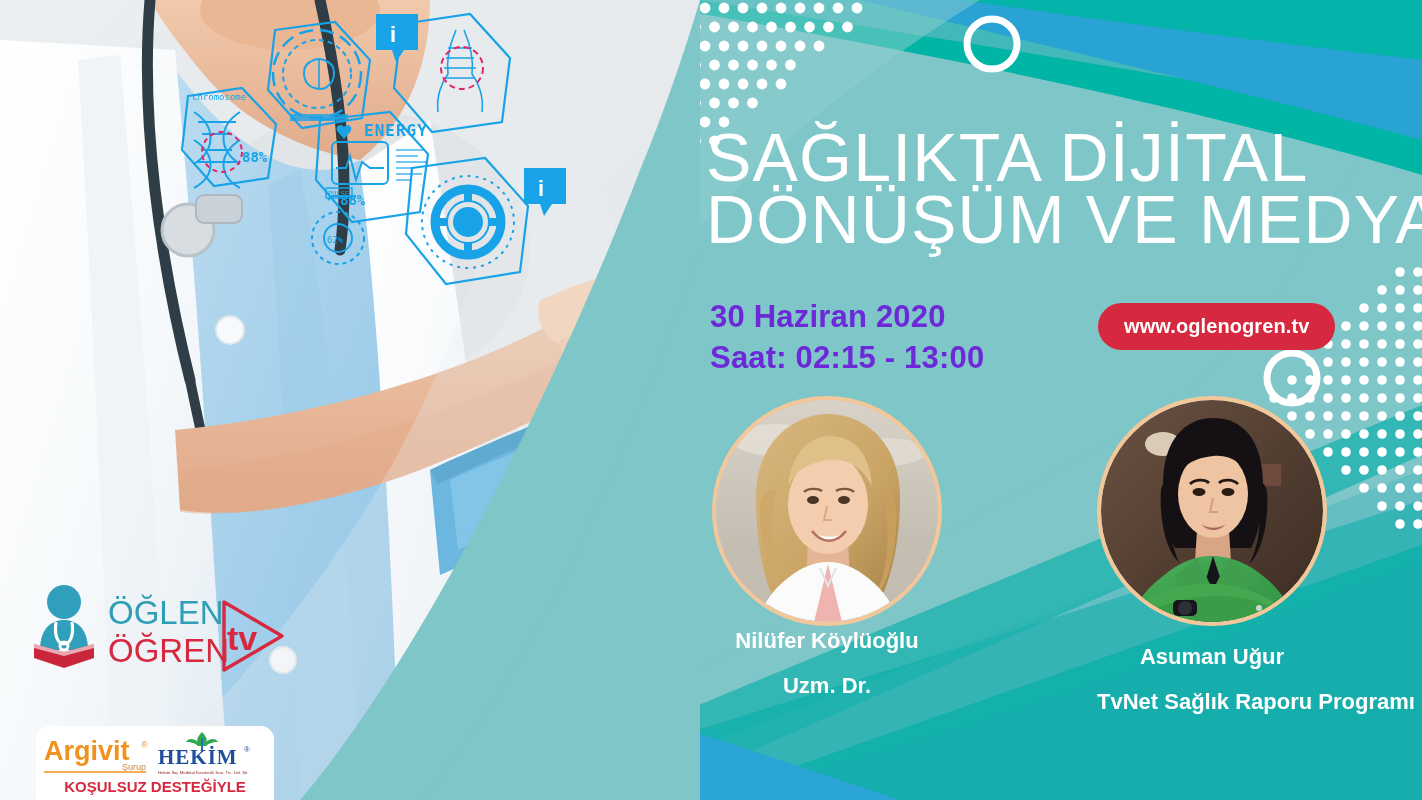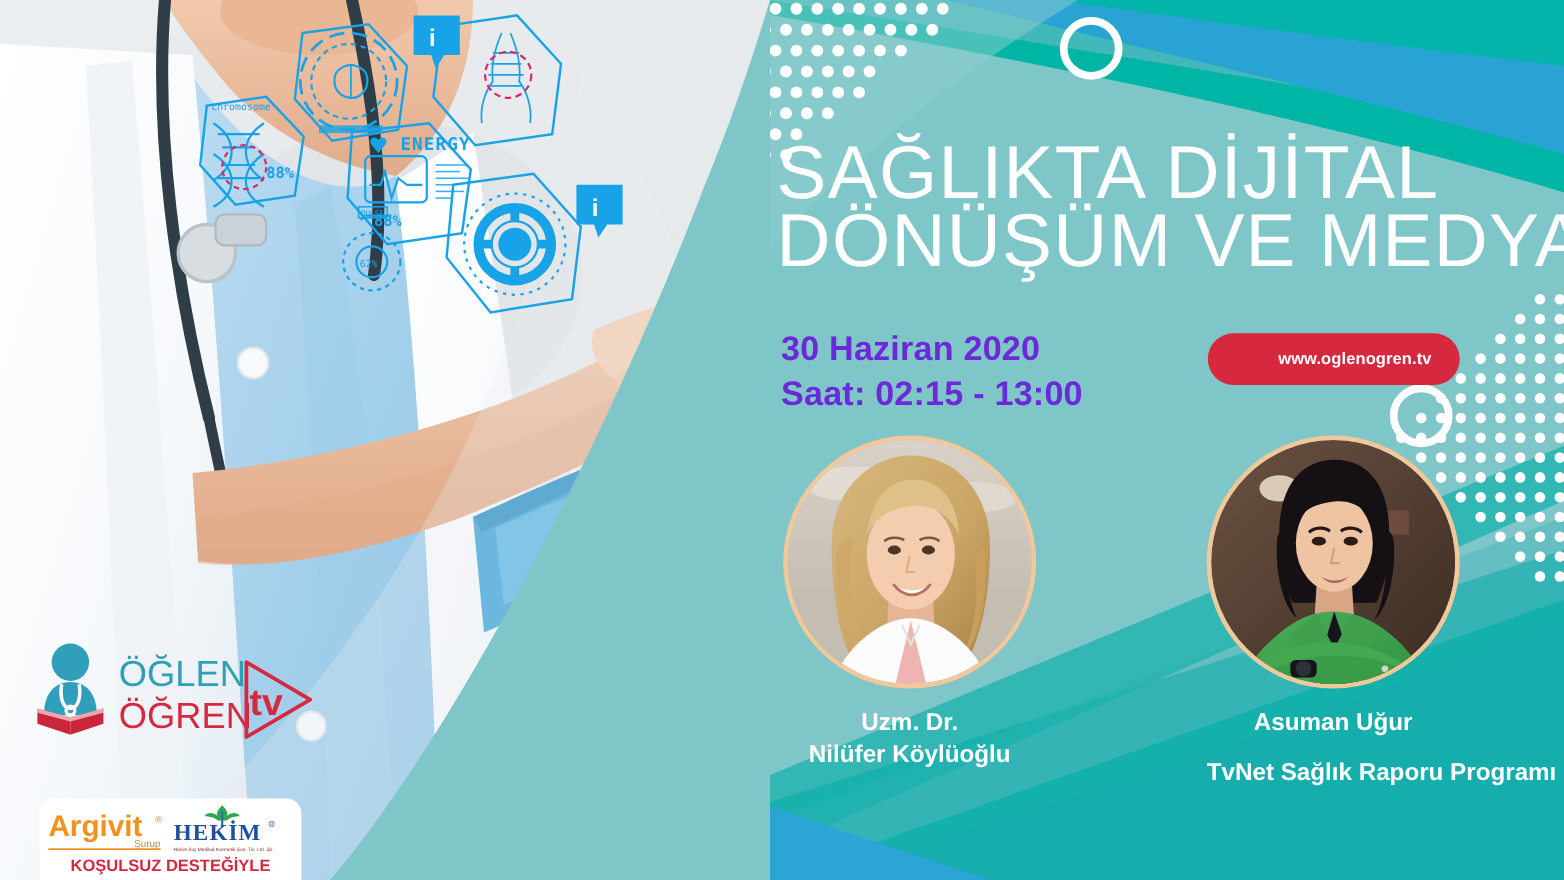--- a/index.html
+++ b/index.html
@@ -18,21 +18,21 @@
   .hud{position:absolute;left:180px;top:0px;width:400px;height:310px;}
 
   
   .title-block{position:absolute;left:706px;top:126px;width:680px;}
   .title-line{color:#ffffff;font-size:68px;line-height:62px;font-weight:300;letter-spacing:1.2px;white-space:nowrap;font-family:"Liberation Sans","DejaVu Sans",sans-serif;}
 
   .date-block{position:absolute;left:710px;top:296px;}
   .date-line{color:#6d28d9;font-size:31px;line-height:41px;font-weight:bold;letter-spacing:.2px;white-space:nowrap;}
 
   .url-pill{position:absolute;left:1098px;top:303px;height:47px;padding:0 26px;background:#d6293f;border-radius:24px;display:flex;align-items:center;justify-content:center;}
-  .url-pill span{color:#ffffff;font-size:15px;font-weight:bold;letter-spacing:.1px;white-space:nowrap;margin-left:38px;}
+  .url-pill span{color:#ffffff;font-size:20px;font-weight:bold;letter-spacing:.1px;white-space:nowrap;}
 
   
   .speaker{position:absolute;width:230px;text-align:center;}
   .sp1{left:712px;top:396px;}
   .sp2{left:1097px;top:396px;}
   .avatar{width:230px;height:230px;border-radius:50%;border:4px solid #f2c89a;box-sizing:border-box;overflow:hidden;position:relative;background:#cfc6bd;}
   .avatar svg{position:absolute;left:0;top:0;width:222px;height:222px;}
   .sp-name{margin-top:16px;color:#ffffff;font-size:22px;font-weight:bold;line-height:29px;white-space:nowrap;}
 
   
@@ -462,22 +462,22 @@
           <path d="M111,106 L108,120 L116,120" stroke="#dbab88" stroke-width="2" fill="none"></path>
           <path d="M98,133 C106,142 120,142 128,133 C120,138 106,138 98,133 Z" fill="#ffffff"></path>
           <path d="M96,131 C106,144 120,144 130,131" stroke="#b9705f" stroke-width="2.6" fill="none"></path>
 
           <path d="M72,178 C84,168 98,162 112,162 C126,162 140,168 152,178 C168,190 178,206 182,222 L42,222 C46,206 56,190 72,178 Z" fill="#fbfbfb"></path>
           <path d="M112,164 L98,222 L126,222 Z" fill="#efb4b0"></path>
           <path d="M104,168 L112,186 L120,168" stroke="#e3e3e3" stroke-width="2" fill="none"></path>
         </g>
       </svg>
     </div>
+    <div class="sp-name" style="margin-top:0">Nilüfer Köylüoğlu</div>
     <div class="sp-name">Uzm. Dr.</div>
-    <div class="sp-name" style="margin-top:0">Nilüfer Köylüoğlu</div>
   </div>
 
   <div class="speaker sp2">
     <div class="avatar">
       <svg viewBox="0 0 222 222">
         <defs>
           <clipPath id="c2">
               <circle cx="111" cy="111" r="111"></circle>
             </clipPath>
           <linearGradient id="bg2" x1="0" y1="0" x2="1" y2="1">

